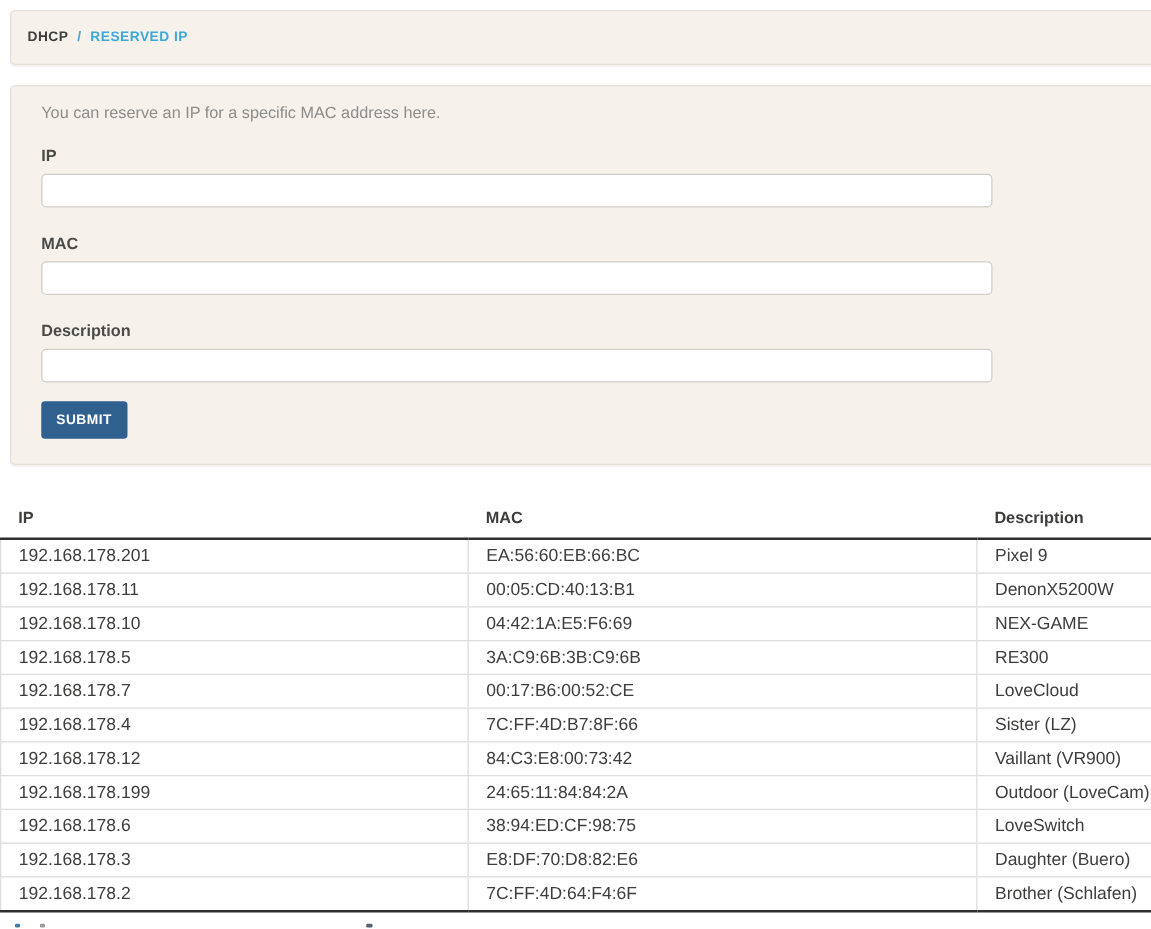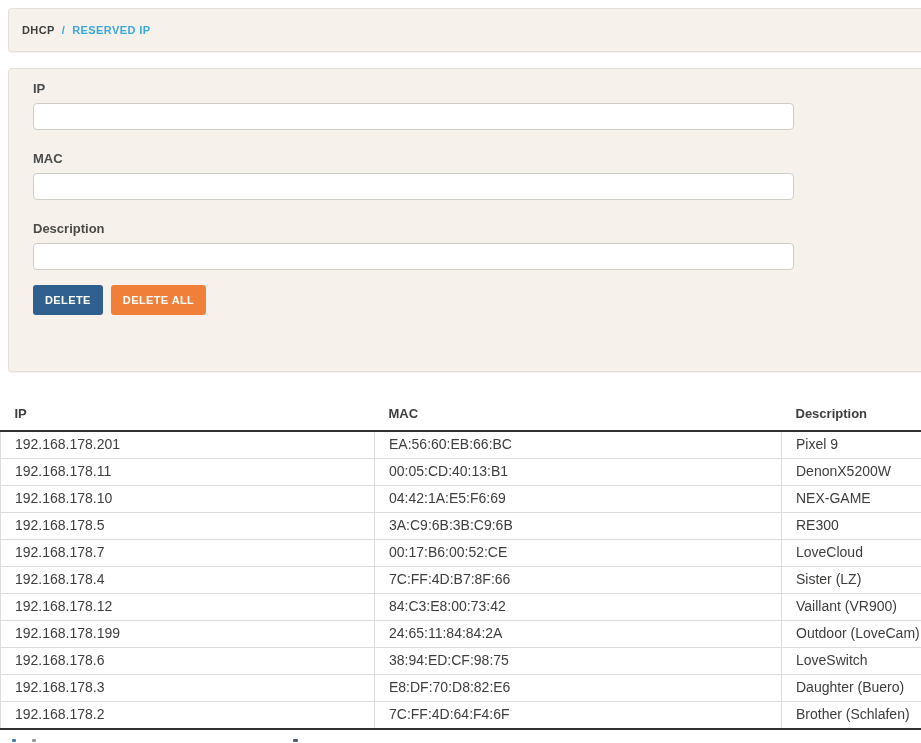--- a/index.html
+++ b/index.html
@@ -96,39 +96,39 @@
 </head>
 <body>
 
 <nav class="crumb-bar">
   <span class="crumb-section">DHCP</span>
   <span class="crumb-sep">/</span>
   <span class="crumb-current">RESERVED IP</span>
 </nav>
 
 <section class="panel">
+  <p class="intro">You can reserve an IP for a specific MAC address here.</p>
 
   <div class="field">
     <label class="field-label">IP</label>
     <input class="field-input" type="text" value="" style="">
   </div>
 
   <div class="field">
     <label class="field-label">MAC</label>
     <input class="field-input" type="text" value="" style="">
   </div>
 
   <div class="field">
     <label class="field-label">Description</label>
     <input class="field-input" type="text" value="" style="">
   </div>
 
   <div class="btn-row">
-    <button class="btn btn-submit">DELETE</button>
-    <button class="btn btn-delete">DELETE ALL</button>
+    <button class="btn btn-submit">SUBMIT</button>
   </div>
 </section>
 
 <div class="table-area">
   <table>
     <colgroup>
         <col class="c-ip">
         <col class="c-mac">
         <col class="c-desc">
       </colgroup>

